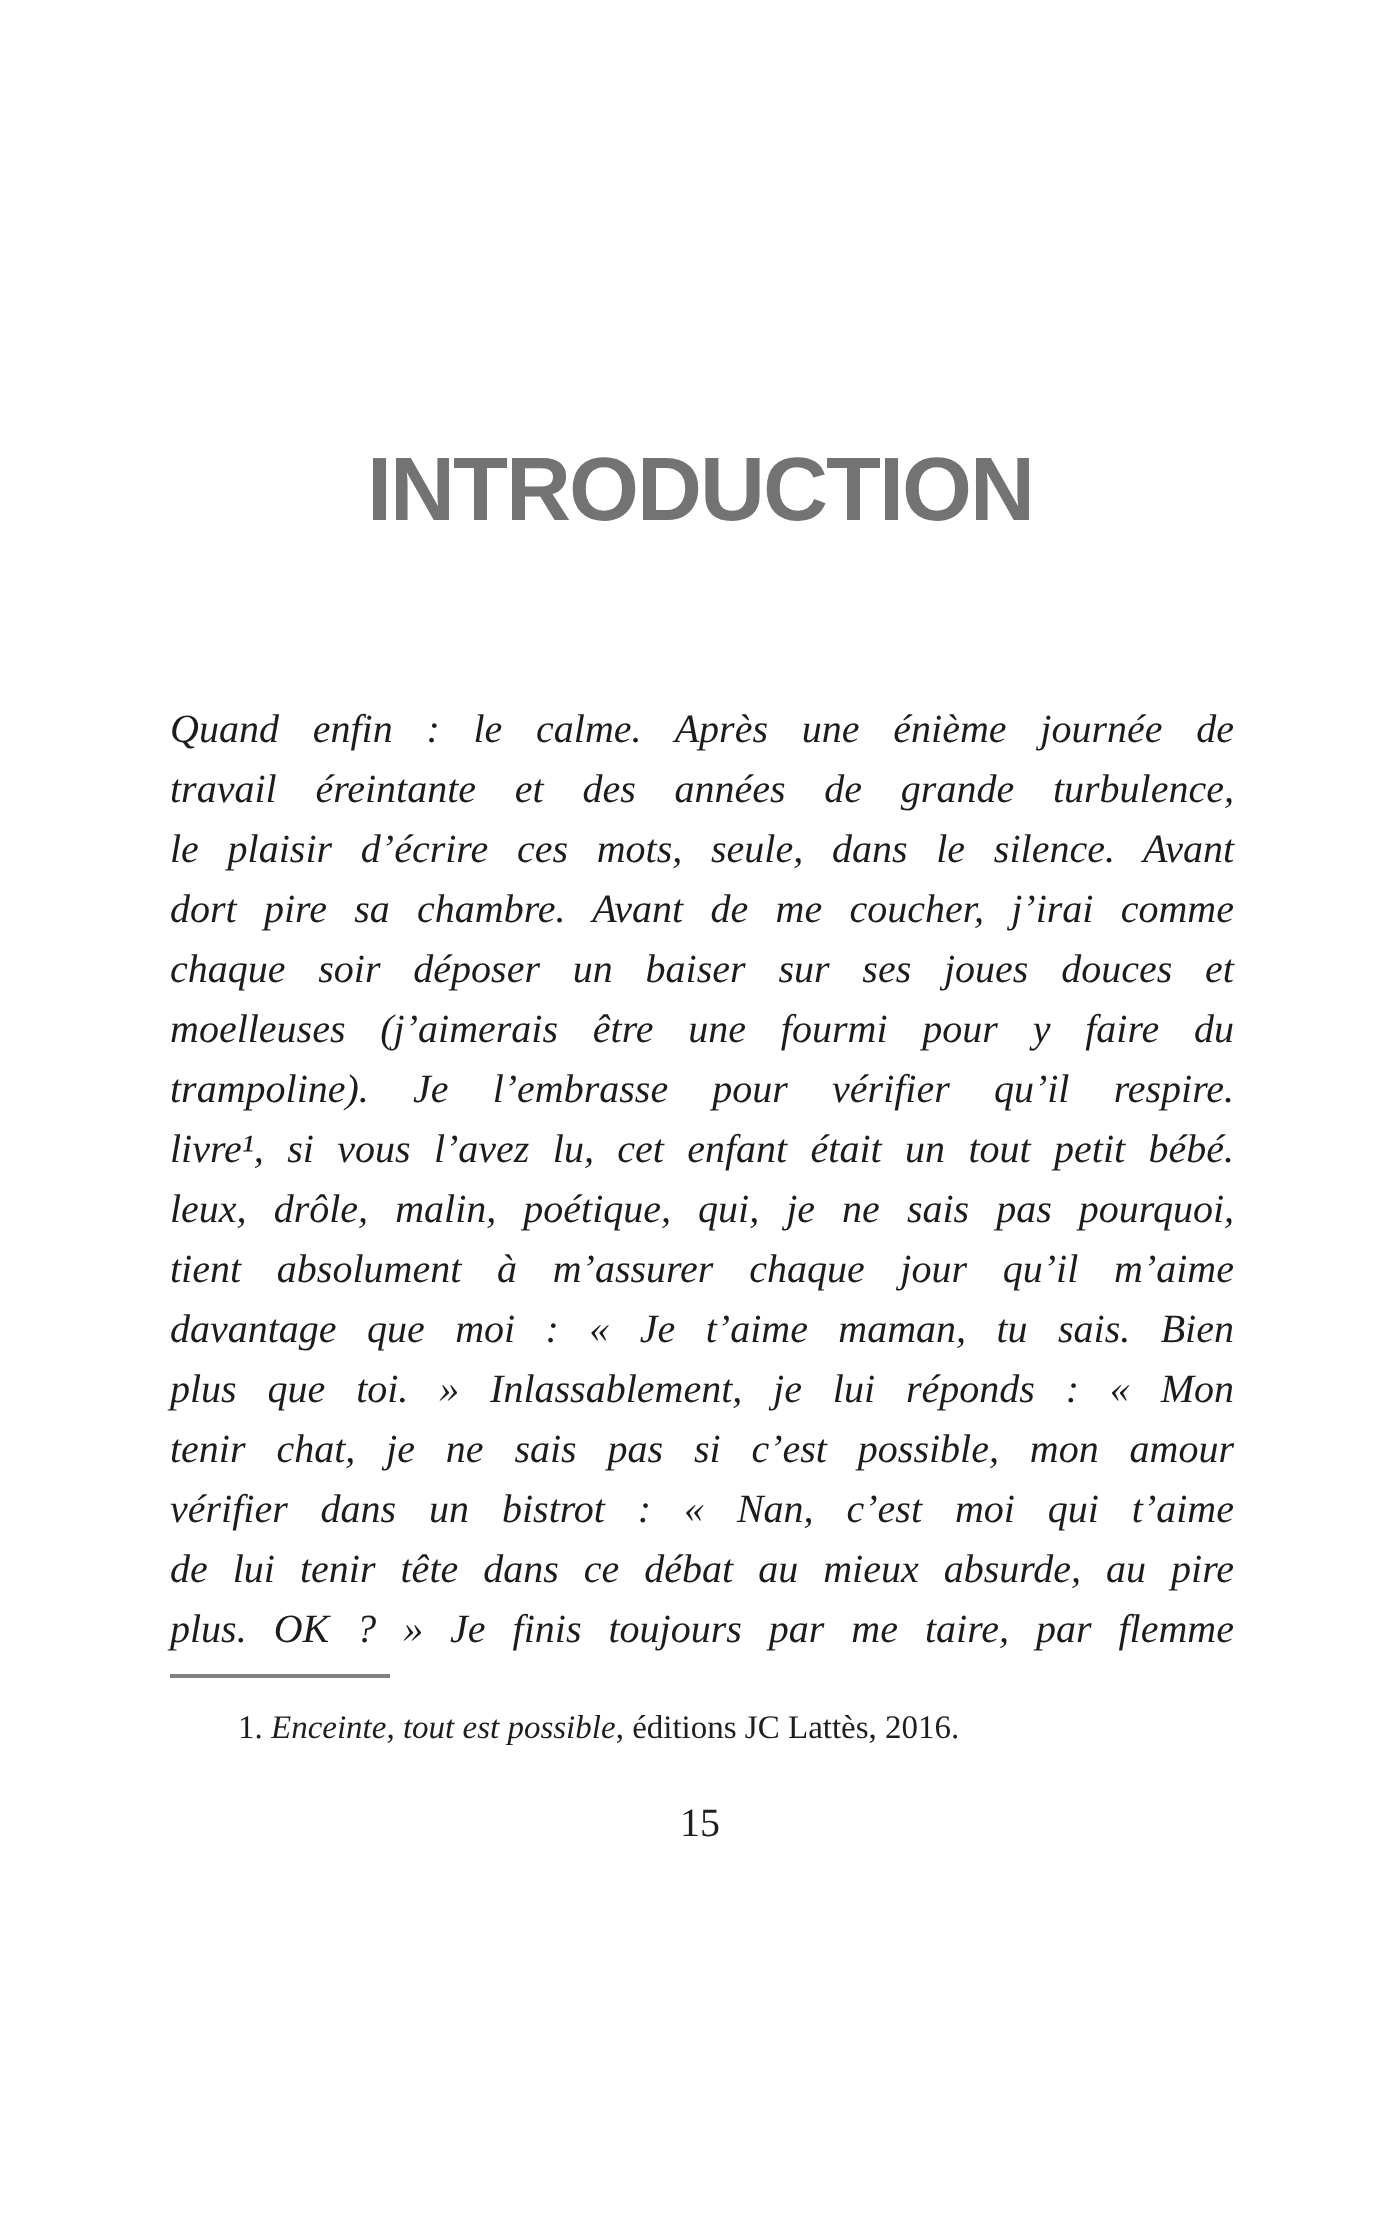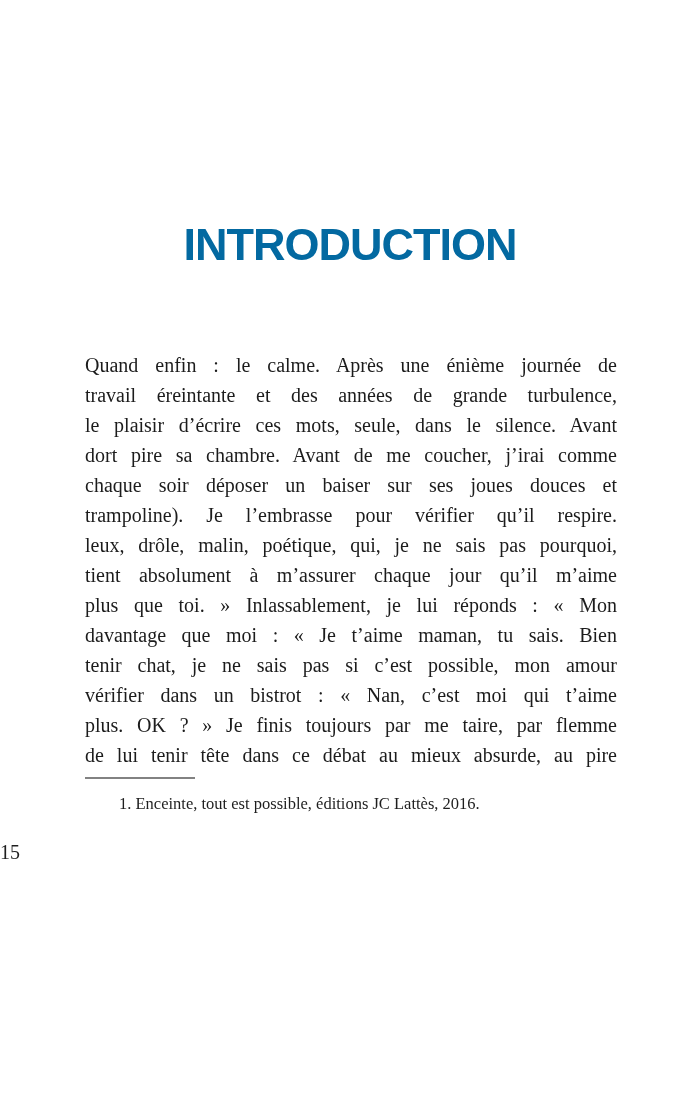--- a/index.html
+++ b/index.html
@@ -13,75 +13,78 @@
     overflow: hidden;
   }
   .chapter-title {
     margin: 222px 0 0 0;
     text-align: center;
     font-family: "Liberation Sans", sans-serif;
     font-weight: 700;
     font-size: 45px;
     line-height: 46px;
     letter-spacing: -1px;
-    color: #0369a1;
+    color: #737373;
   }
   .body-text {
     width: 532px;
     margin: 82px 0 0 85px;
     font-size: 20px;
     line-height: 30px;
   }
   .body-text .line {
     text-align: justify;
     text-align-last: justify;
+    font-style: italic;
   }
   .footnote-rule {
     width: 110px;
     height: 0;
     border-top: 2px solid #828282;
     margin: 7px 0 0 85px;
   }
   .footnote {
     margin: 14px 0 0 119px;
     width: 470px;
     font-size: 16.5px;
     line-height: 21px;
     color: #1e1e1e;
   }
-  .footnote .italic { }
+  .footnote .italic { font-style: italic; }
   .page-number {
     margin-top: 27px;
-    text-align: left;
+    text-align: center;
     font-size: 20px;
     color: #1e1e1e;
   }
 </style>
 </head>
 <body>
 
 <div>
 
   <h1 class="chapter-title">INTRODUCTION</h1>
 
   <div class="body-text">
     <div class="line">Quand enfin : le calme. Après une énième journée de</div>
     <div class="line">travail éreintante et des années de grande turbulence,</div>
     <div class="line">le plaisir d’écrire ces mots, seule, dans le silence. Avant</div>
     <div class="line">dort pire sa chambre. Avant de me coucher, j’irai comme</div>
     <div class="line">chaque soir déposer un baiser sur ses joues douces et</div>
+    <div class="line">moelleuses (j’aimerais être une fourmi pour y faire du</div>
     <div class="line">trampoline). Je l’embrasse pour vérifier qu’il respire.</div>
+    <div class="line">livre¹, si vous l’avez lu, cet enfant était un tout petit bébé.</div>
     <div class="line">leux, drôle, malin, poétique, qui, je ne sais pas pourquoi,</div>
     <div class="line">tient absolument à m’assurer chaque jour qu’il m’aime</div>
+    <div class="line">davantage que moi : « Je t’aime maman, tu sais. Bien</div>
     <div class="line">plus que toi. » Inlassablement, je lui réponds : « Mon</div>
-    <div class="line">davantage que moi : « Je t’aime maman, tu sais. Bien</div>
     <div class="line">tenir chat, je ne sais pas si c’est possible, mon amour</div>
     <div class="line">vérifier dans un bistrot : « Nan, c’est moi qui t’aime</div>
+    <div class="line">de lui tenir tête dans ce débat au mieux absurde, au pire</div>
     <div class="line">plus. OK ? » Je finis toujours par me taire, par flemme</div>
-    <div class="line">de lui tenir tête dans ce débat au mieux absurde, au pire</div>
   </div>
 
   <div class="footnote-rule"></div>
 
   <p class="footnote"><span>1.</span>
     <span class="italic">Enceinte, tout est possible</span><span>, éditions JC Lattès, 2016.</span></p>
 
   <div class="page-number">15</div>
 
 </div>

